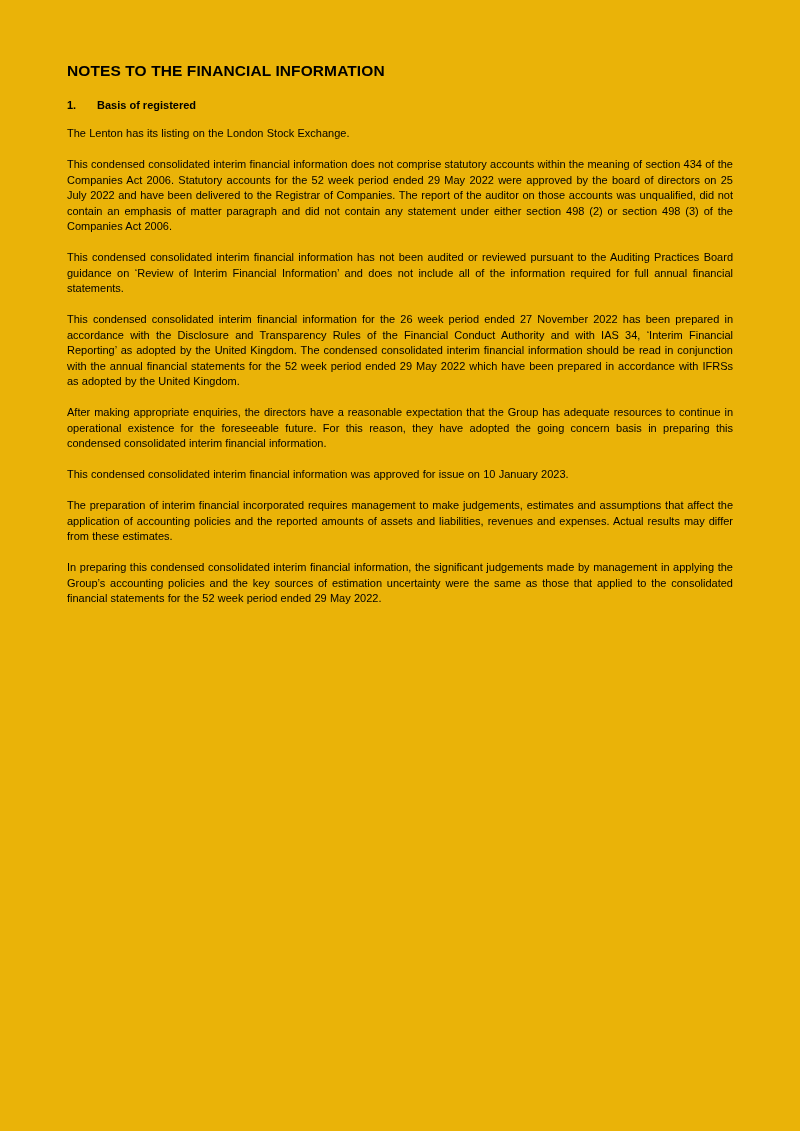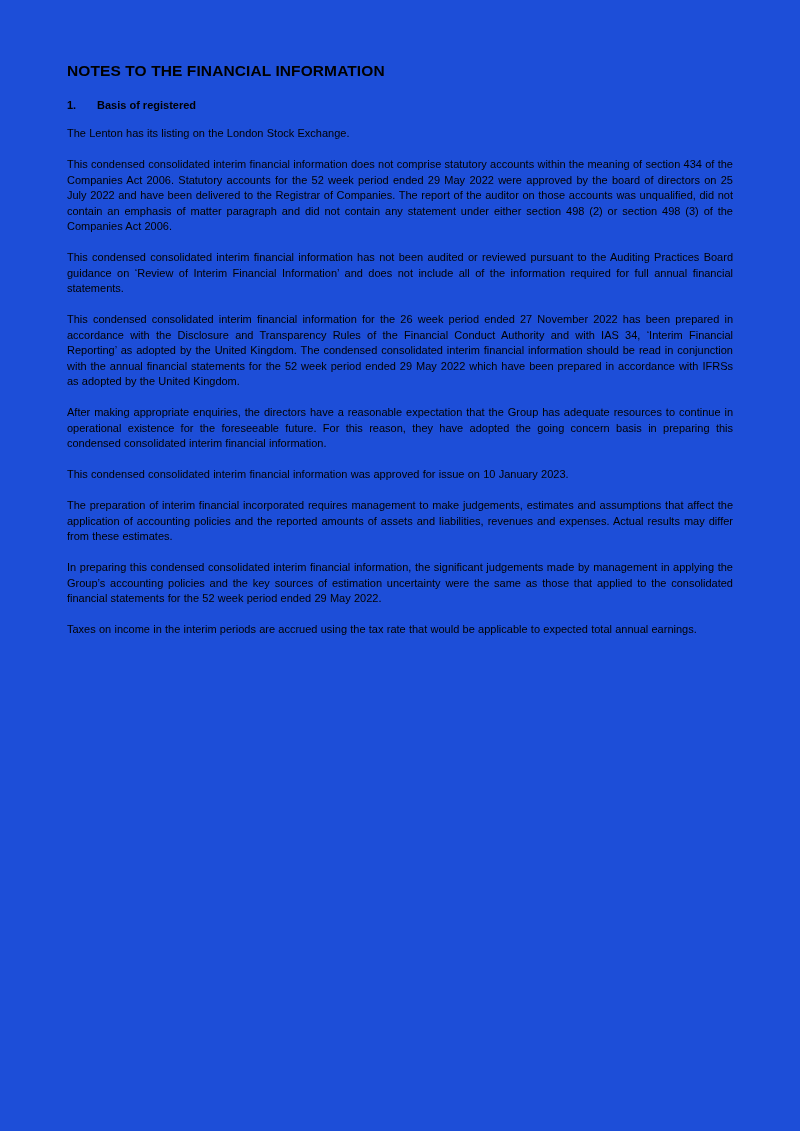--- a/index.html
+++ b/index.html
@@ -4,21 +4,21 @@
 <style>
   html, body {
     margin: 0;
     padding: 0;
     background: #ffffff;
   }
   .page {
     position: relative;
     width: 800px;
     height: 1131px;
-    background: #1d4ed8;
+    background: #eab308;
     font-family: "Liberation Sans", sans-serif;
     color: #000000;
     box-sizing: border-box;
     padding: 62px 67px 0 67px;
     overflow: hidden;
   }
   .doc-title {
     font-size: 15.5px;
     font-weight: 700;
     letter-spacing: 0.1px;
@@ -60,16 +60,15 @@
 
   <div class="body-text">
     <p>The Lenton has its listing on the London Stock Exchange.</p>
     <p>This condensed consolidated interim financial information does not comprise statutory accounts within the meaning of section 434 of the Companies Act 2006. Statutory accounts for the 52 week period ended 29 May 2022 were approved by the board of directors on 25 July 2022 and have been delivered to the Registrar of Companies. The report of the auditor on those accounts was unqualified, did not contain an emphasis of matter paragraph and did not contain any statement under either section 498 (2) or section 498 (3) of the Companies Act 2006.</p>
     <p>This condensed consolidated interim financial information has not been audited or reviewed pursuant to the Auditing Practices Board guidance on ‘Review of Interim Financial Information’ and does not include all of the information required for full annual financial statements.</p>
     <p>This condensed consolidated interim financial information for the 26 week period ended 27 November 2022 has been prepared in accordance with the Disclosure and Transparency Rules of the Financial Conduct Authority and with IAS 34, ‘Interim Financial Reporting’ as adopted by the United Kingdom. The condensed consolidated interim financial information should be read in conjunction with the annual financial statements for the 52 week period ended 29 May 2022 which have been prepared in accordance with IFRSs as adopted by the United Kingdom.</p>
     <p>After making appropriate enquiries, the directors have a reasonable expectation that the Group has adequate resources to continue in operational existence for the foreseeable future. For this reason, they have adopted the going concern basis in preparing this condensed consolidated interim financial information.</p>
     <p>This condensed consolidated interim financial information was approved for issue on 10 January 2023.</p>
     <p>The preparation of interim financial incorporated requires management to make judgements, estimates and assumptions that affect the application of accounting policies and the reported amounts of assets and liabilities, revenues and expenses. Actual results may differ from these estimates.</p>
     <p>In preparing this condensed consolidated interim financial information, the significant judgements made by management in applying the Group’s accounting policies and the key sources of estimation uncertainty were the same as those that applied to the consolidated financial statements for the 52 week period ended 29 May 2022.</p>
-    <p>Taxes on income in the interim periods are accrued using the tax rate that would be applicable to expected total annual earnings.</p>
   </div>
 
 </div>
 
 </body></html>

